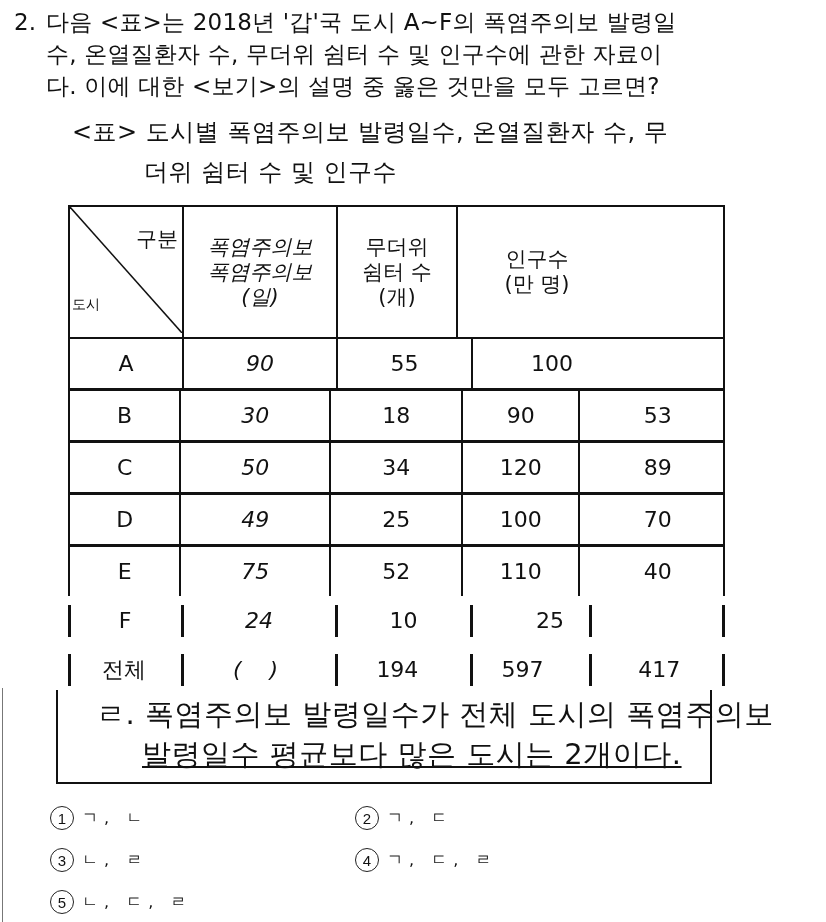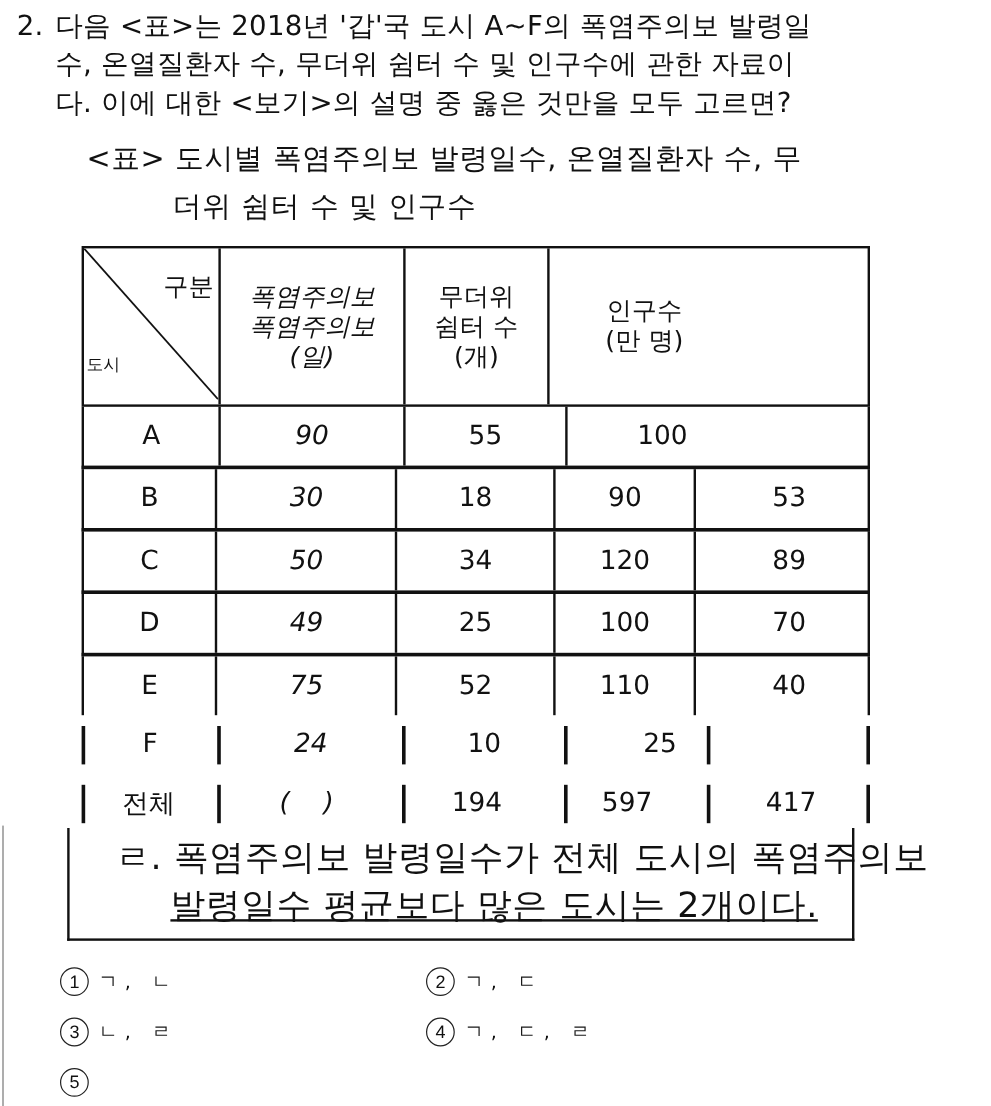--- a/index.html
+++ b/index.html
@@ -325,14 +325,15 @@
   <div class="choice" style="left:0px; top:42px;">
     <span class="mark">3</span>
     <span class="opt">ㄴ, ㄹ</span>
   </div>
   <div class="choice" style="left:305px; top:42px;">
     <span class="mark">4</span>
     <span class="opt">ㄱ, ㄷ, ㄹ</span>
   </div>
   <div class="choice" style="left:0px; top:84px;">
     <span class="mark">5</span>
+    <span class="opt">ㄴ, ㄷ, ㄹ</span>
   </div>
 </div>
 
 </body></html>

